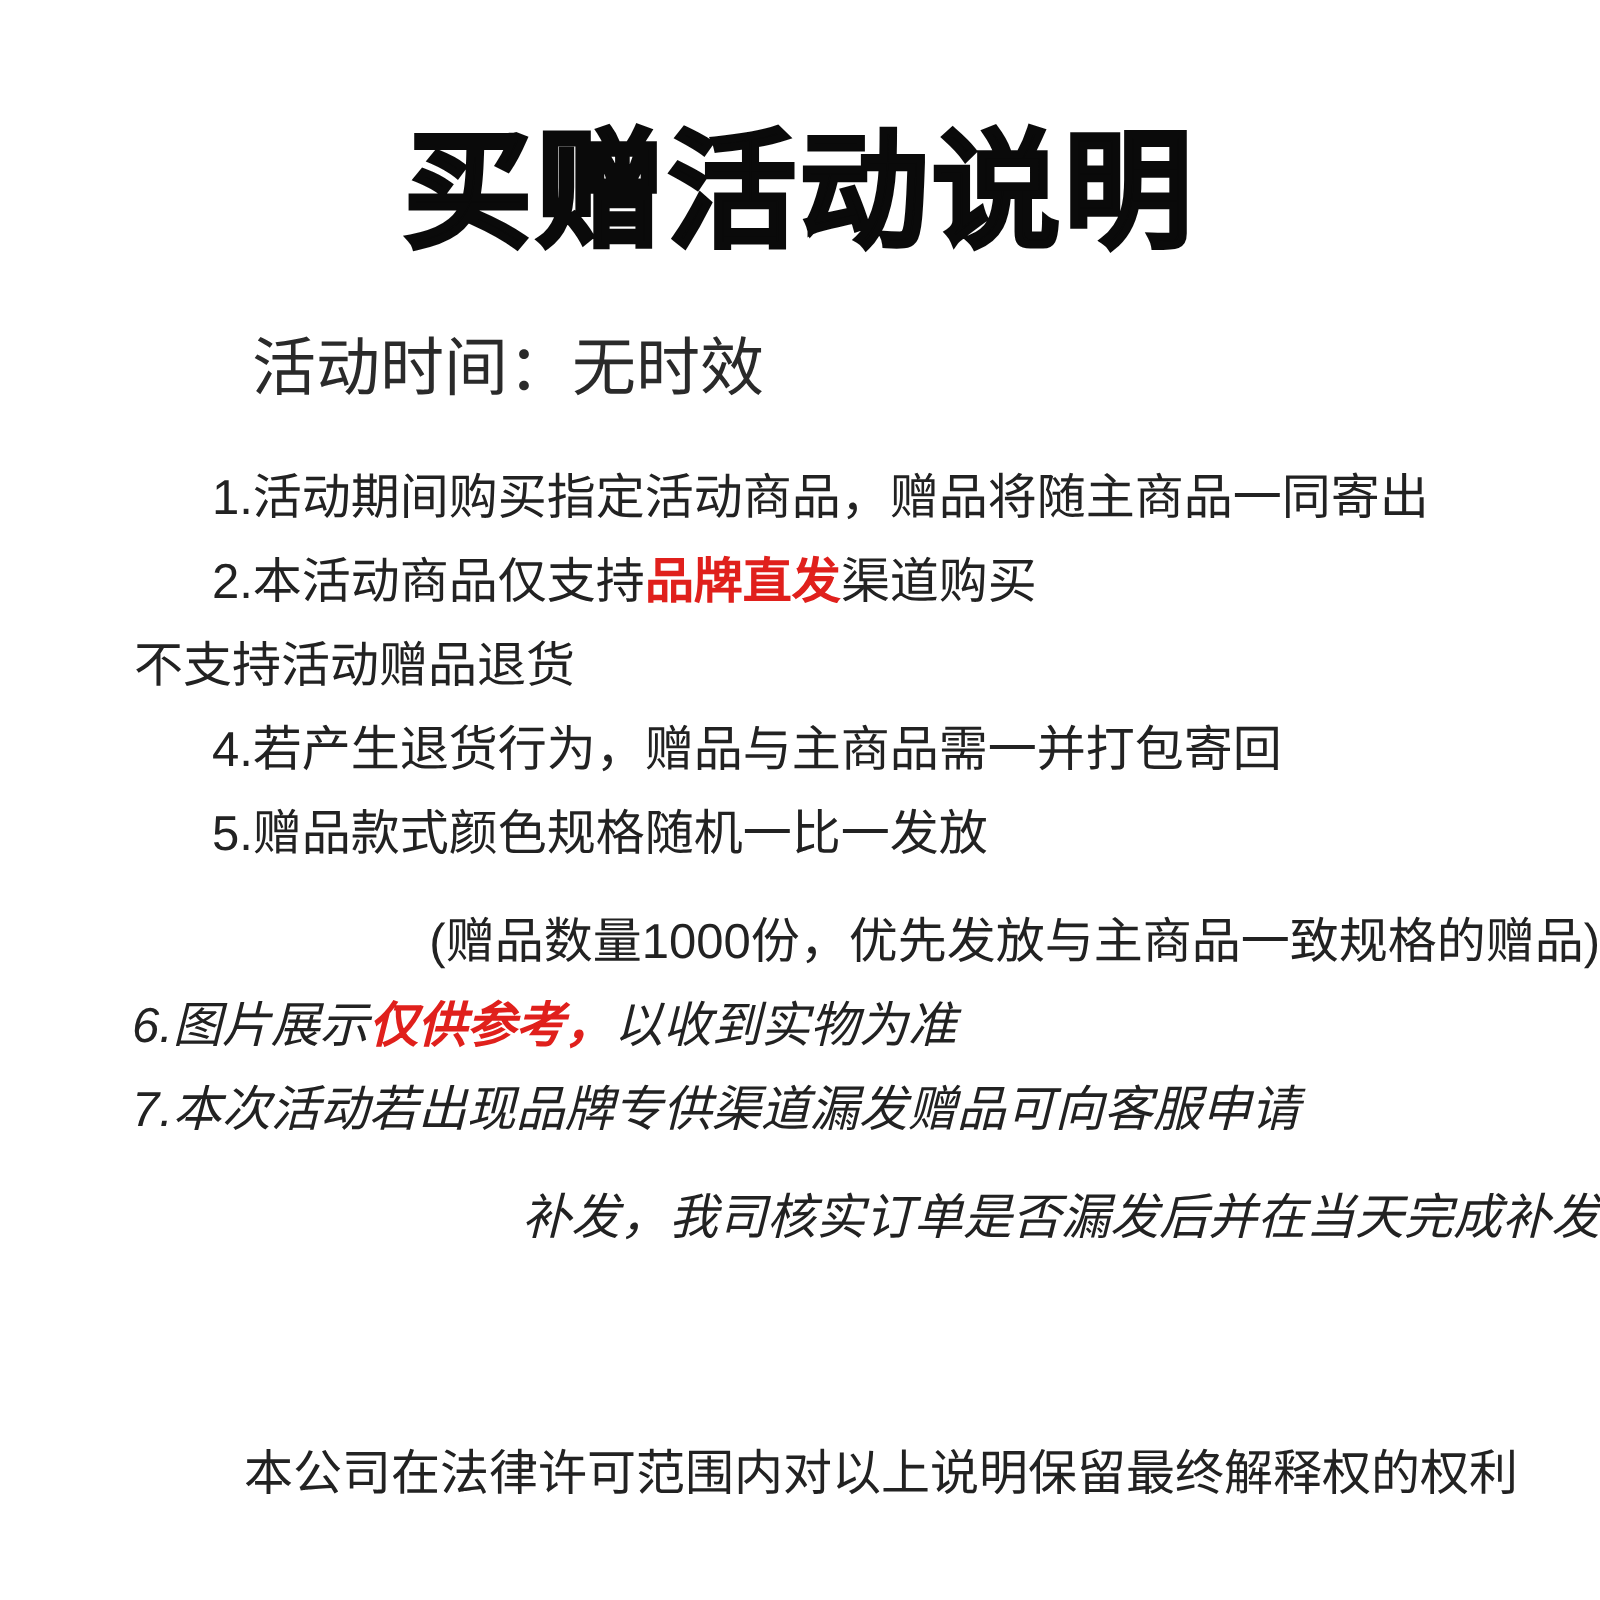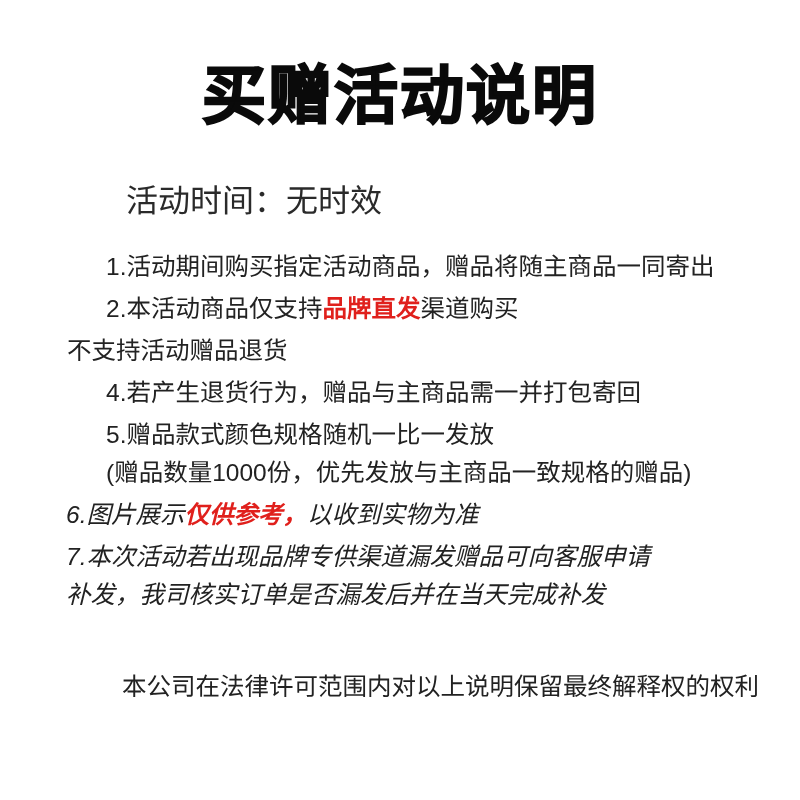--- a/index.html
+++ b/index.html
@@ -24,51 +24,51 @@
     text-align:center;
     font-size:64px;
     line-height:92px;
     font-weight:900;
     letter-spacing:2px;
     color:var(--title);
     -webkit-text-stroke:2px var(--title);
   }
 
   .subtitle{
-    margin:43px 0 0 0;
+    margin:26px 0 0 0;
     padding-left:126px;
     font-size:32px;
     line-height:33px;
     font-weight:400;
     color:#2a2a2a;
   }
 
   .line{
     margin:14px 0 0 0;
     font-size:24.5px;
     line-height:28px;
     white-space:nowrap;
     color:var(--text);
   }
   .line.first{ margin-top:35px; }
-  .line.tight{ margin-top:10px; }
+  .line.tight{ margin-top:26px;text-align:right; }
 
   .ind-num{ padding-left:106px; }
   .ind-sub{ padding-left:67px; }
   .ind-paren{ padding-left:106px; }
   .ind-late{ padding-left:66px;font-style:italic; }
 
   .hl{
     color:var(--accent-red);
     font-weight:700;
     text-align:center;
   }
 
   .footer{
-    margin:64px 0 0 0;
+    margin:100px 0 0 0;
     padding-left:122px;
     font-size:24.5px;
     line-height:28px;
     white-space:nowrap;
     color:var(--text);
   }
 </style>
 </head>
 <body>
 

